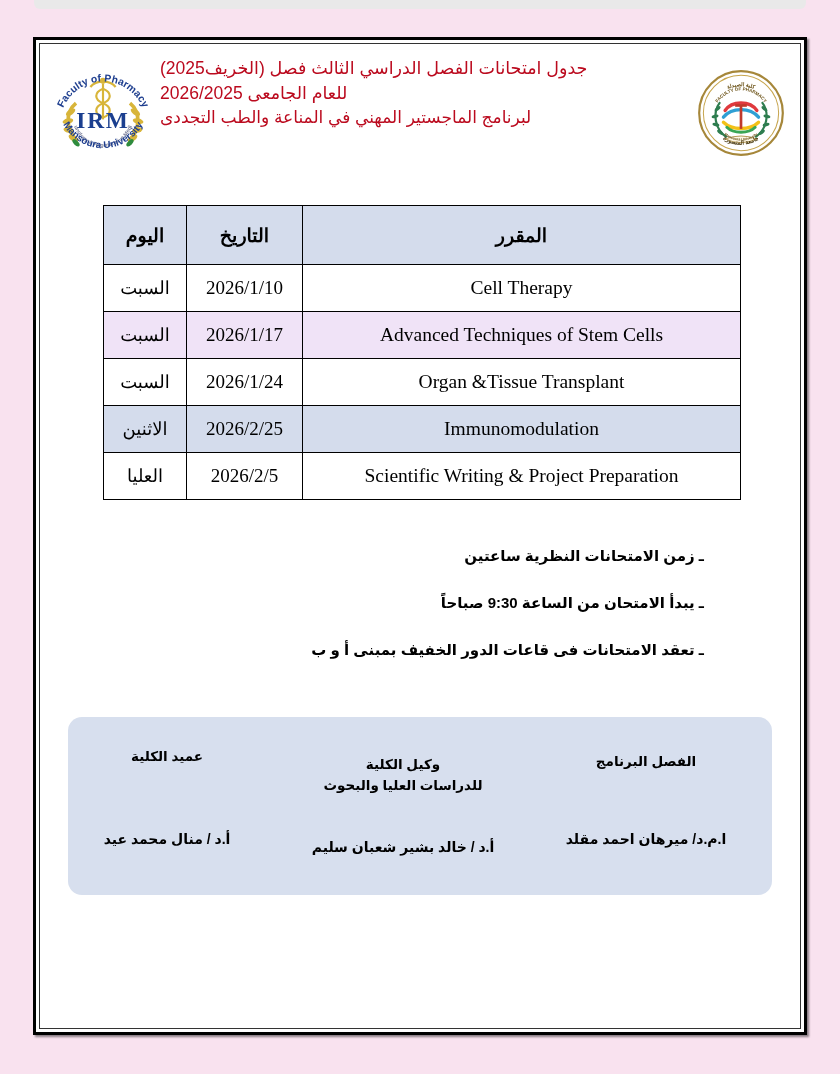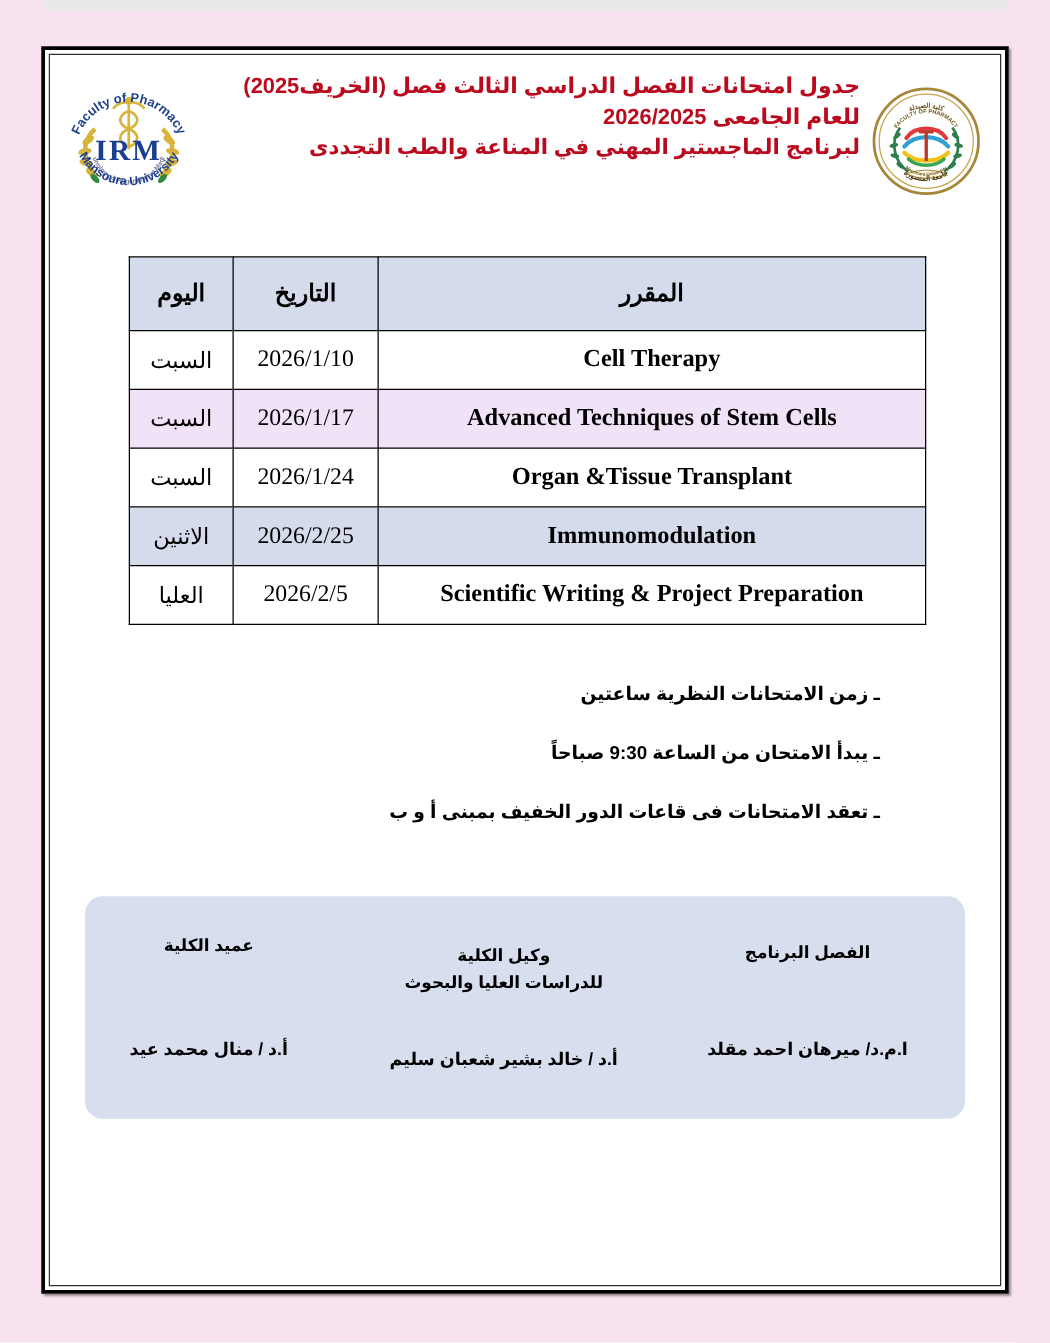--- a/index.html
+++ b/index.html
@@ -62,24 +62,24 @@
     right: 13px;
     top: 18px;
     width: 92px;
     height: 102px;
   }
   .title-block {
     position: absolute;
     left: 120px;
     right: 112px;
     top: 12px;
-    text-align: right;
+    text-align: left;
     direction: rtl;
     color: #bb0a1e;
-    font-weight: bold;
+    font-weight: normal;
     font-size: 17.5px;
     line-height: 1.42;
     font-family: "Liberation Sans", "DejaVu Sans", sans-serif;
   }
   .title-line { display: block; white-space: nowrap; }
   .title-line.l1 { font-size: 17.5px; }
   .title-line.l2 { font-size: 17.5px; }
   .title-line.l3 { font-size: 17px; }
 
   
@@ -110,21 +110,21 @@
   th.c-date,   td.c-date   { width: 115px; }
   th.c-day,    td.c-day    { width: 82px; }
 
   th.c-course { font-size: 19px; font-family: "Liberation Serif", serif; }
   th.c-date   { font-size: 19px; font-family: "Liberation Serif", serif; }
   th.c-day    { font-size: 19px; font-family: Liberation Serif, serif; }
 
   table.schedule tbody tr { height: 47px; }
   td.c-course {
     font-size: 19.5px;
-    font-weight: bold;
+    font-weight: normal;
     direction: ltr;
     font-family: "Liberation Serif", "DejaVu Serif", serif;
   }
   td.c-date {
     font-size: 19px;
     direction: ltr;
     font-family: "Liberation Serif", serif;
   }
   td.c-day {
     font-size: 18px;

